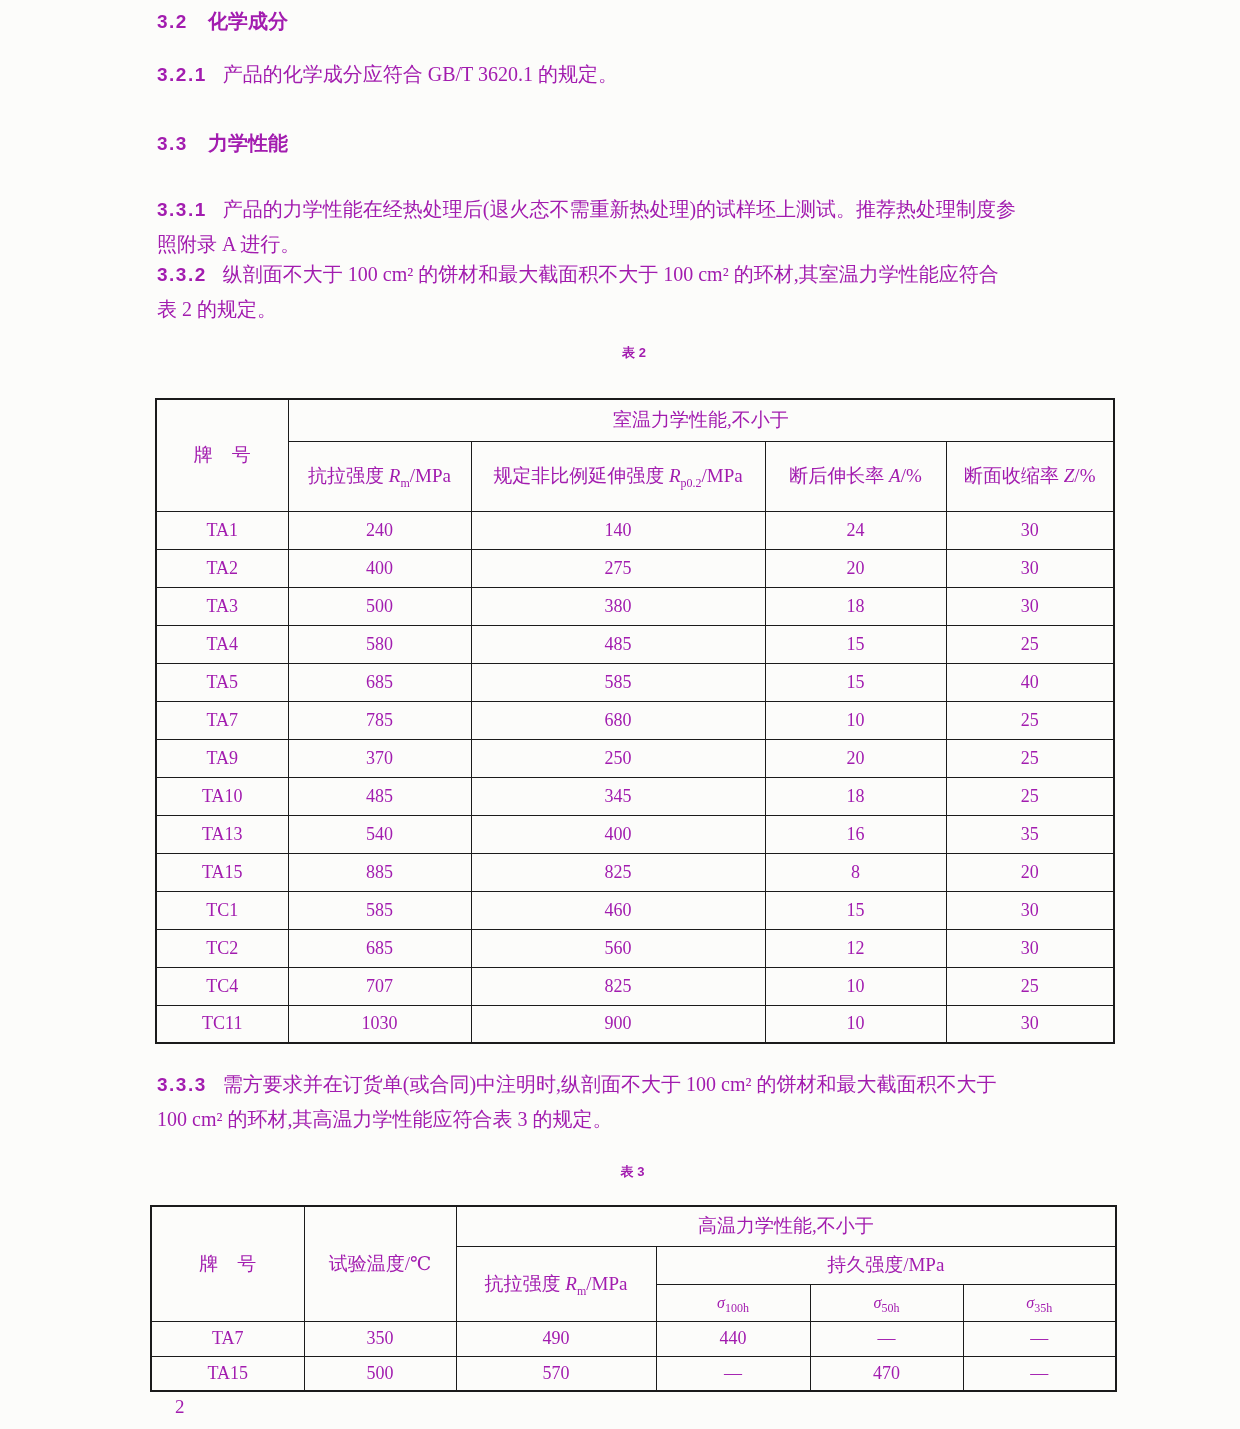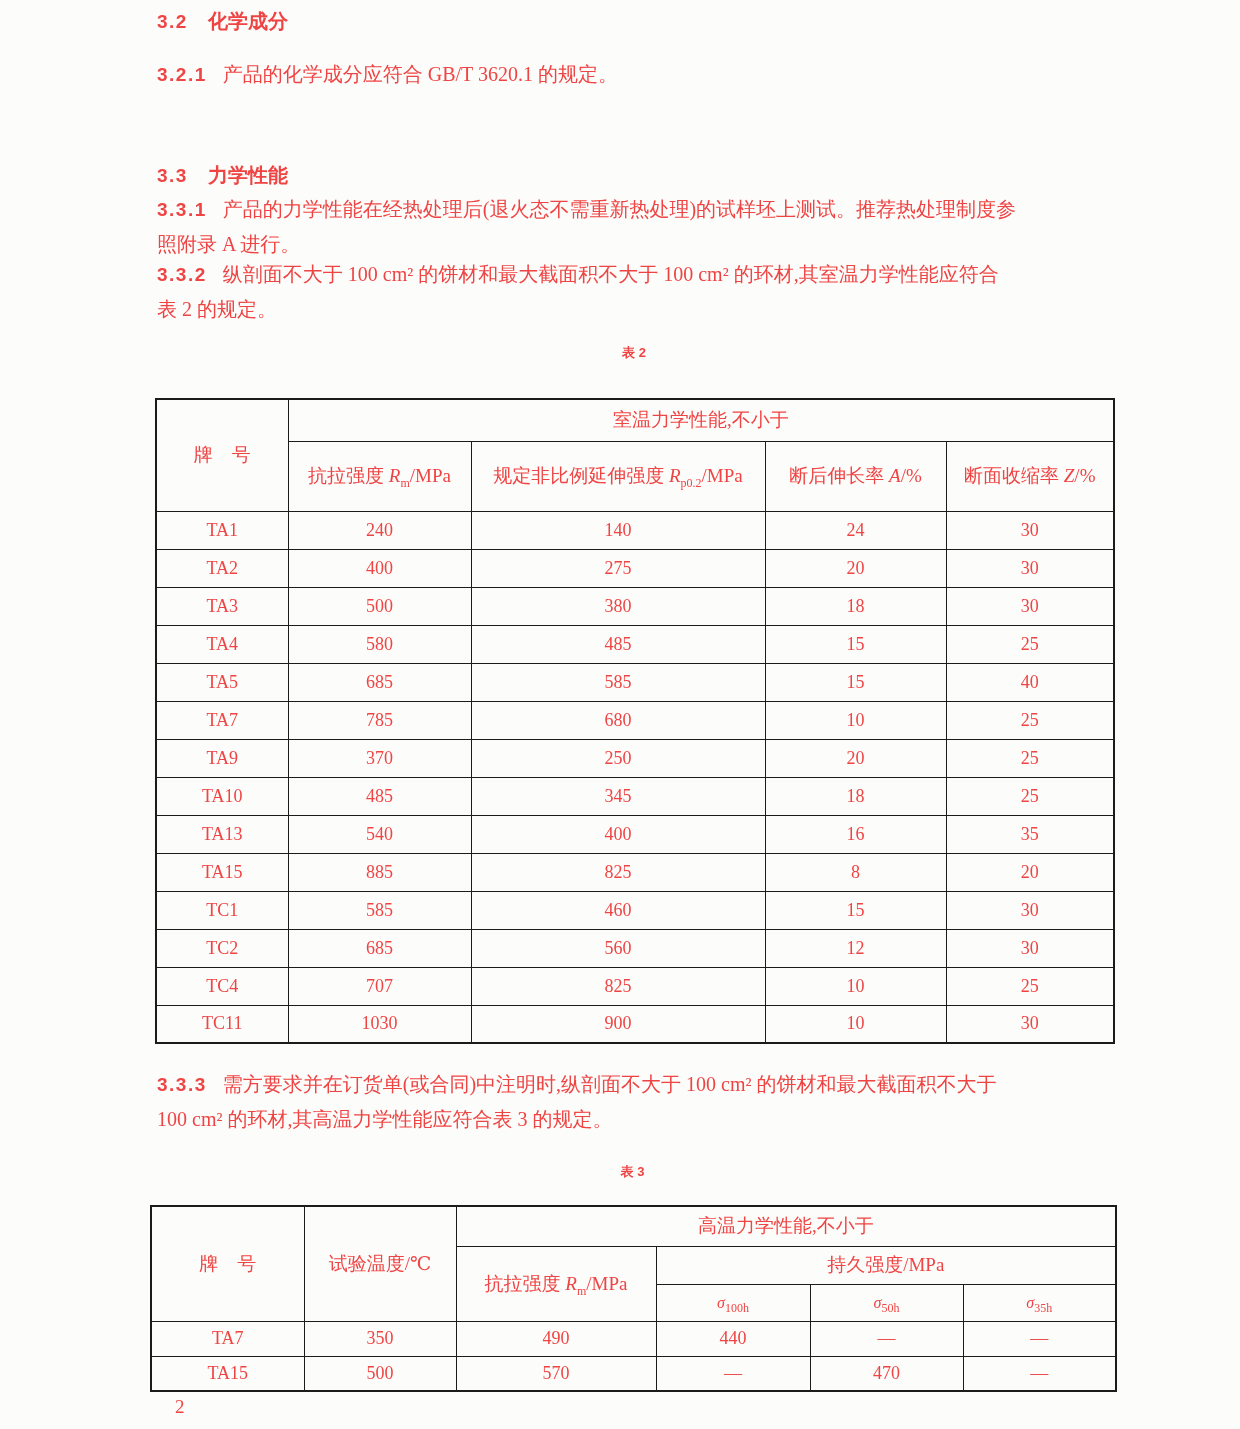--- a/index.html
+++ b/index.html
@@ -1,18 +1,18 @@
 <!DOCTYPE html>
 <html><head>
 <meta charset="utf-8">
 <style>
   html,body{margin:0;padding:0;background:#ffffff;}
   .page{
     position:relative;width:1240px;height:1429px;background:#fcfcfa;
-    color:#ef4444;font-family:"Liberation Serif","DejaVu Serif",serif;
+    color:#a21caf;font-family:"Liberation Serif","DejaVu Serif",serif;
     overflow:hidden;
   }
   .para{position:absolute;left:157px;width:975px;font-size:20px;line-height:29px;}
   .line{height:35px;white-space:nowrap;}
   .num{
     font-family:"Liberation Sans","DejaVu Sans",sans-serif;
     font-weight:700;margin-right:16px;letter-spacing:1.5px;font-size:19px;
   }
   .heading{position:absolute;left:157px;font-size:20px;font-weight:700;
     font-family:"Liberation Sans","DejaVu Sans",sans-serif;white-space:nowrap;}
@@ -45,21 +45,21 @@
 
   <div class="heading" style="top:8px;">
     <span class="num">3.2</span><span>化学成分</span>
   </div>
 
   <div class="para" style="top:60px;">
     <div class="line"><span class="num">3.2.1</span><span>产品的化学成分应符合 GB/T 3620.1 的规定。</span></div>
   </div>
 
 
-  <div class="heading" style="top:162px;">
+  <div class="heading" style="top:130px;">
     <span class="num">3.3</span><span>力学性能</span>
   </div>
 
   <div class="para" style="top:195px;">
     <div class="line"><span class="num">3.3.1</span><span>产品的力学性能在经热处理后(退火态不需重新热处理)的试样坯上测试。推荐热处理制度参</span></div>
     <div class="line">照附录 A 进行。</div>
   </div>
 
   <div class="para" style="top:260px;">
     <div class="line"><span class="num">3.3.2</span><span>纵剖面不大于 100 cm² 的饼材和最大截面积不大于 100 cm² 的环材,其室温力学性能应符合</span></div>

